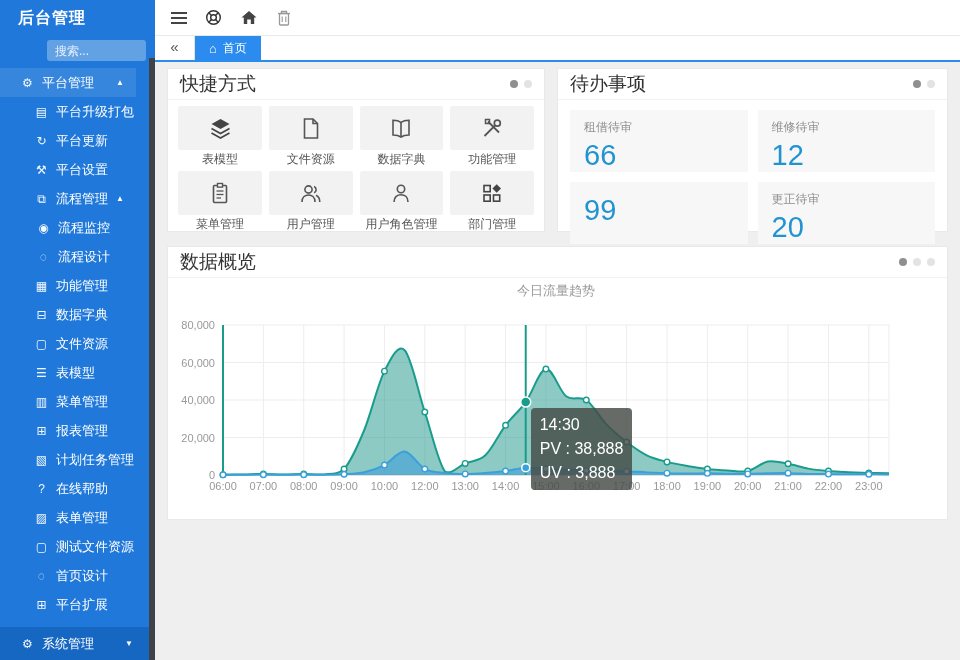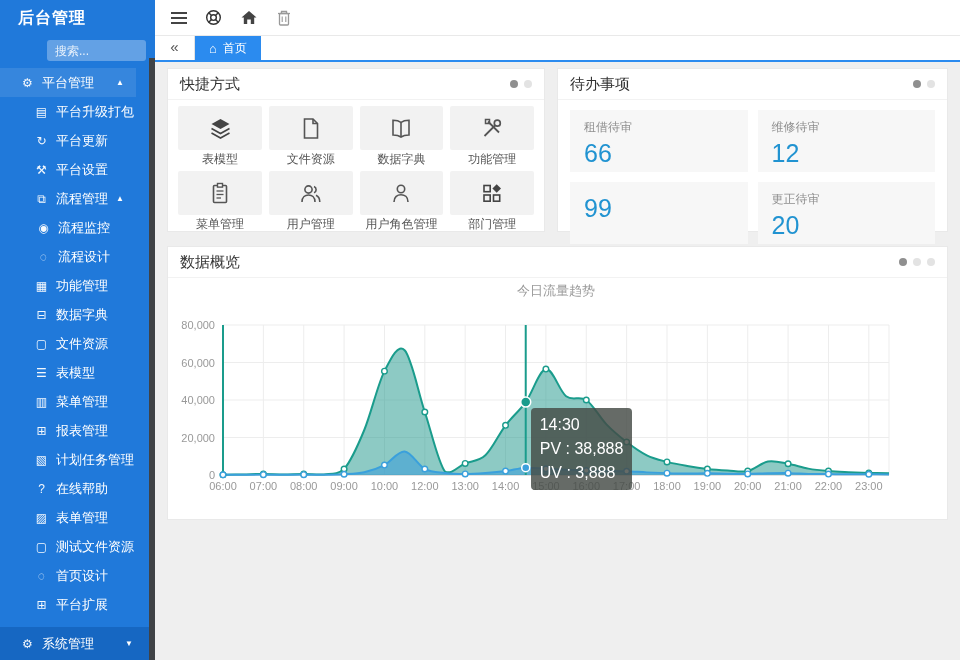--- a/index.html
+++ b/index.html
@@ -29,34 +29,34 @@
   .tabbar{position:absolute;left:155px;top:36px;right:0;height:24px;background:#fff;border-bottom:2px solid #2b8bef;display:flex;}
   .tab-collapse{width:39px;height:24px;background:#fff;border-right:1px solid #e3e3e3;color:#555;font-size:15px;text-align:center;line-height:22px;cursor:pointer;}
   .tab{height:24px;background:#2b8bef;color:#fff;font-size:12px;display:flex;align-items:center;padding:0 14px;gap:6px;cursor:pointer;}
   .tab .t-ico{font-size:13px;}
   
   .main{position:absolute;left:155px;top:62px;right:0;bottom:0;background:#efefef;}
   .panel{position:absolute;background:#fff;border:1px solid #e9e9e9;box-sizing:border-box;}
   .p-shortcuts{left:12px;top:6px;width:378px;height:164px;}
   .p-todo{left:402px;top:6px;width:391px;height:164px;}
   .p-overview{left:12px;top:184px;width:781px;height:274px;}
-  .p-head{height:30px;line-height:30px;padding:0 12px;font-size:15px;color:#333;border-bottom:1px solid #f2f2f2;position:relative;}
+  .p-head{height:30px;line-height:30px;padding:0 12px;font-size:19px;color:#333;border-bottom:1px solid #f2f2f2;position:relative;}
   .p-dots{position:absolute;right:12px;top:0;height:30px;display:flex;align-items:center;gap:6px;}
   .dot{width:8px;height:8px;border-radius:50%;background:#e3e3e3;cursor:pointer;}
   .dot.on{background:#8f8f8f;}
   
   .tile-grid{display:grid;grid-template-columns:repeat(4,1fr);column-gap:7px;row-gap:4px;padding:6px 10px;}
   .tile{cursor:pointer;}
   .tile-box{height:44px;background:#f2f2f2;border-radius:2px;display:flex;align-items:center;justify-content:center;}
   .tile-label{text-align:center;font-size:12px;color:#555;margin-top:2px;line-height:15px;}
   
   .card-grid{display:grid;grid-template-columns:1fr 1fr;gap:10px;padding:10px 12px;}
   .card{background:#f7f7f7;height:62px;box-sizing:border-box;padding:9px 14px;cursor:pointer;}
   .card-label{font-size:12px;color:#8f8f8f;}
-  .card-value{font-size:25px;color:#2193d1;margin-top:3px;}
+  .card-value{font-size:29px;color:#2193d1;margin-top:3px;}
   
   .chart-wrap{position:relative;width:779px;height:243px;}
   .tooltip{position:absolute;background:rgba(68,74,70,0.82);border-radius:4px;color:#fff;font-size:16px;padding:5px 9px;line-height:1.5;white-space:nowrap;pointer-events:none;}
 </style>
 </head>
 <body>
 
 <div class="sidebar">
   <div class="side-header">后台管理</div>
   <div class="side-search">

